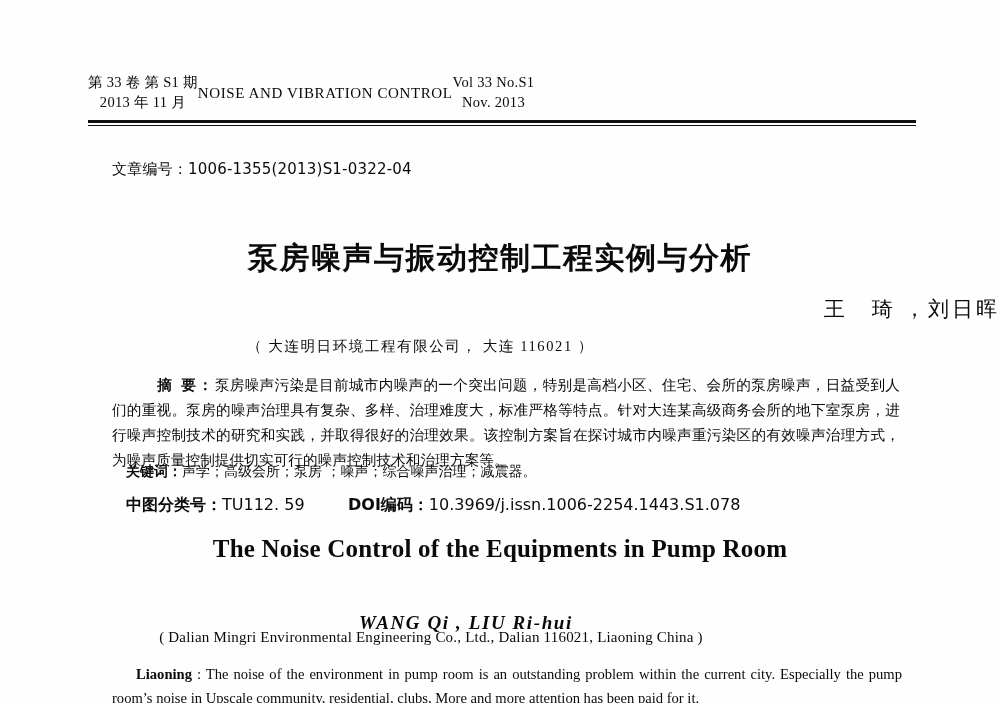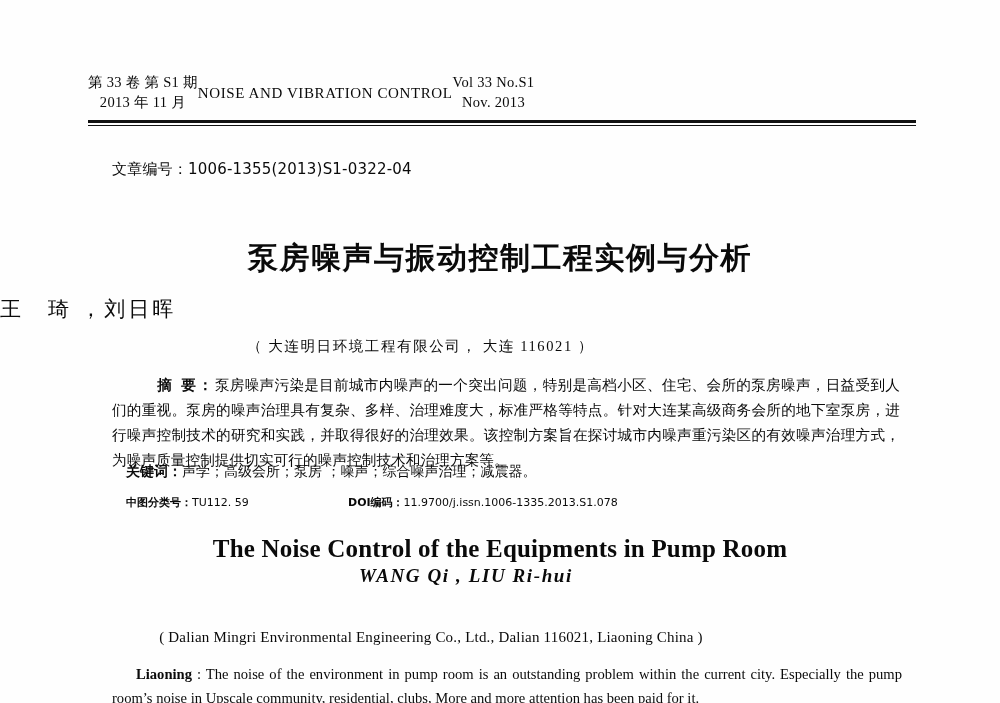--- a/index.html
+++ b/index.html
@@ -95,21 +95,21 @@
     letter-spacing: 1.5px;
     font-family: "DejaVu Sans", "Liberation Sans", sans-serif;
     margin-top: 20px;
   }
 
   
   .cn-authors {
     position: absolute;
     left: 0; top: 295px;
     width: 1000px;
-    text-align: left;
+    text-align: right;
     font-size: 21px;
     letter-spacing: 3px;
     font-family: "Liberation Serif", serif;
   }
   .cn-affil {
     position: absolute;
     left: 0; top: 337px;
     width: 841px;
     text-align: center;
     font-size: 14.5px;
@@ -147,21 +147,21 @@
     font-family: "DejaVu Sans", "Liberation Sans", sans-serif;
     white-space: nowrap;
   }
   .cn-keywords .lead { font-weight: bold; }
 
   .clc-row {
     position: absolute;
     left: 126px;
     top: 495px;
     width: 790px;
-    font-size: 11px;
+    font-size: 16px;
     font-family: "DejaVu Sans", "Liberation Sans", sans-serif;
     display: flex;
     align-items: flex-start;
   }
   .clc-item-1 { width: 222px; white-space: nowrap; }
   .clc-item-2 { width: 246px; white-space: nowrap; }
   .clc-item-3 { white-space: nowrap; }
   .clc-row .lead { font-weight: bold; }
 
   
@@ -171,21 +171,21 @@
     width: 1000px;
     text-align: center;
     font-size: 25px;
     font-weight: bold;
     letter-spacing: 0.2px;
     font-family: "Liberation Serif", "DejaVu Serif", serif;
   }
 
   .en-authors {
     position: absolute;
-    left: 0; top: 565px;
+    left: 0; top: 612px;
     width: 932px;
     text-align: center;
     font-size: 19px;
     font-style: italic;
     font-weight: bold;
     letter-spacing: 1.6px;
     font-family: "Liberation Serif", serif;
   }
 
   .en-affil {
@@ -250,21 +250,21 @@
 
   <div class="cn-keywords">
     <span class="lead">关键词：</span><span>声学；高级会所；泵房 ；噪声；综合噪声治理；减震器。</span>
   </div>
 
   <div class="clc-row">
     <div class="clc-item-1">
       <span class="lead">中图分类号：</span><span>TU112. 59</span>
     </div>
     <div class="clc-item-3">
-      <span class="lead">DOI编码：</span><span>11.9700/j.issn.1006-1335.2013.S1.078</span>
+      <span class="lead">DOI编码：</span><span>10.3969/j.issn.1006-2254.1443.S1.078</span>
     </div>
   </div>
 
   <div class="en-title">The Noise Control of the Equipments in Pump Room</div>
 
   <div class="en-authors">WANG   Qi , LIU  Ri-hui</div>
   <div class="en-affil">( Dalian Mingri Environmental Engineering Co., Ltd.,  Dalian  116021,  Liaoning  China )</div>
 
   <div class="en-abstract">
     <span class="en-indent"></span><span class="lead">Liaoning</span><span> : </span><span>The noise of the environment in pump room is an outstanding problem within the current city. Especially the pump room’s noise in Upscale community, residential, clubs, More and more attention has been paid for it.</span>

